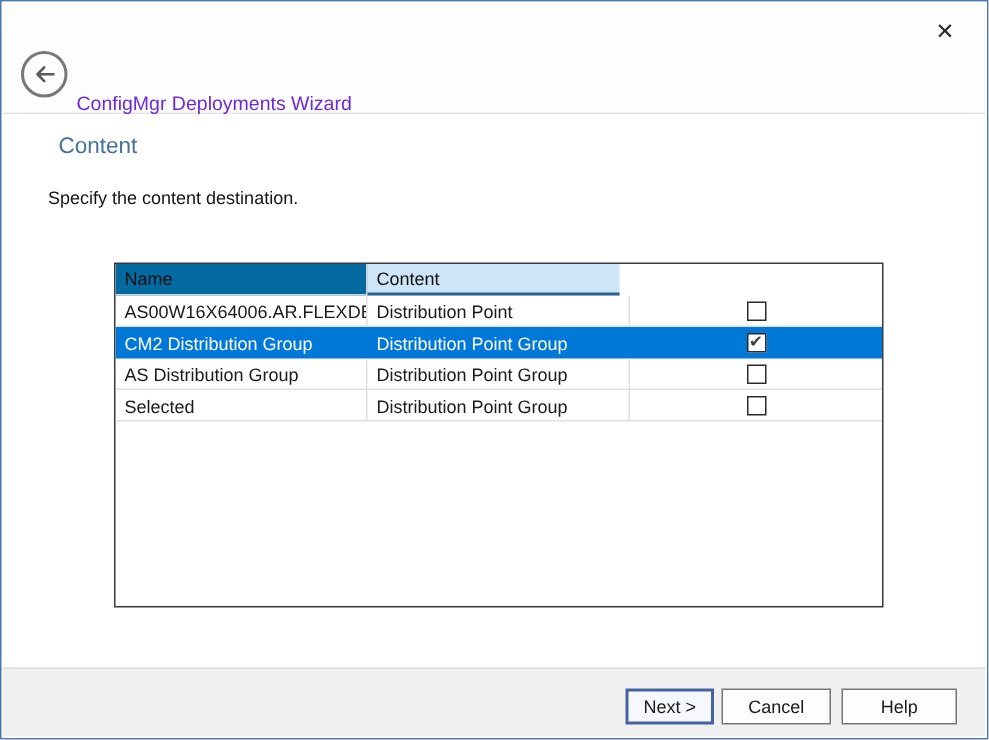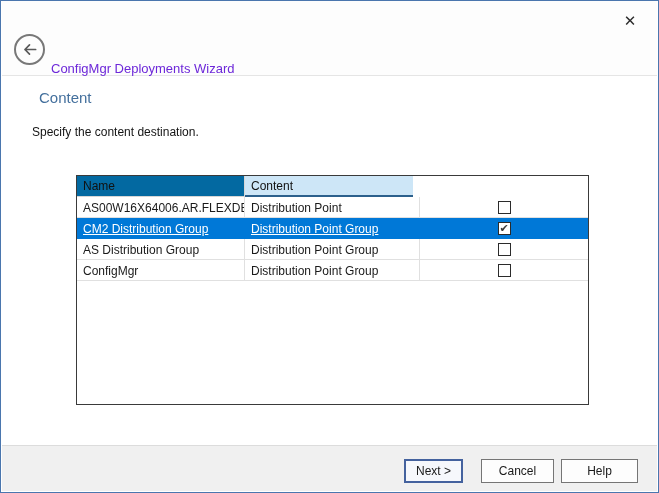--- a/index.html
+++ b/index.html
@@ -24,26 +24,26 @@
   .th{height:21px;padding:3px 0 0 6px;background:#0369a1;border-right:1px solid #d6d6d6;border-bottom:1px solid #d6d6d6;color:#111;}
   .th.col-name{width:168px;}
   .th.col-type{width:175px;}
   .th.col-selected{width:168px;border-right:none;background:var(--selheader-bg,#cde6f7);border-bottom:2px solid #2c608c;padding-top:3px;}
   .trow{display:flex;height:21px;}
   .tcell{height:21px;padding:4px 0 0 6px;border-right:1px solid #e0e0e0;border-bottom:1px solid #e0e0e0;white-space:nowrap;overflow:hidden;}
   .tcell.c-name{width:168px;}
   .tcell.c-type{width:175px;}
   .tcell.c-sel{width:168px;border-right:none;display:flex;align-items:center;justify-content:center;padding:0;}
   .trow.hl{background:var(--accent,#0078d7);color:#fff;}
-  .trow.hl .tcell{border-right-color:transparent;border-bottom-color:transparent;text-decoration:underline;}
+  .trow.hl .tcell{border-right-color:transparent;border-bottom-color:transparent;}
   .cb{width:13px;height:13px;border:1px solid #2b2b2b;background:#fff;display:flex;align-items:center;justify-content:center;font-size:11px;line-height:11px;color:#3c3c3c;}
   
   .footer{position:absolute;left:1px;right:1px;bottom:1px;height:46px;background:#f0f0f0;border-top:1px solid #dcdcdc;}
   .btn{position:absolute;top:13px;height:24px;background:#fdfdfd;border:1px solid #757575;display:flex;align-items:center;justify-content:center;font-family:"Liberation Sans",sans-serif;font-size:12px;color:#1a1a1a;padding:0;}
-  .btn-next{left:402px;width:59px;border:2px solid #44629e;background:#f6f8fc;}
+  .btn-next{left:415px;width:59px;border:2px solid #44629e;background:#f6f8fc;}
   .btn-cancel{left:479px;width:73px;}
   .btn-help{left:559px;width:77px;}
 </style>
 </head>
 <body>
 
 <div class="window">
 
   <div class="header">
     <div class="back-btn">
@@ -83,21 +83,21 @@
           </div>
         </div>
         <div class="trow">
           <div class="tcell c-name">AS Distribution Group</div>
           <div class="tcell c-type">Distribution Point Group</div>
           <div class="tcell c-sel">
             <span class="cb"></span>
           </div>
         </div>
         <div class="trow">
-          <div class="tcell c-name">ConfigMgr</div>
+          <div class="tcell c-name">Selected</div>
           <div class="tcell c-type">Distribution Point Group</div>
           <div class="tcell c-sel">
             <span class="cb"></span>
           </div>
         </div>
       </div>
   </div>
 
   <div class="footer">
     <button class="btn btn-next">Next &gt;</button>

